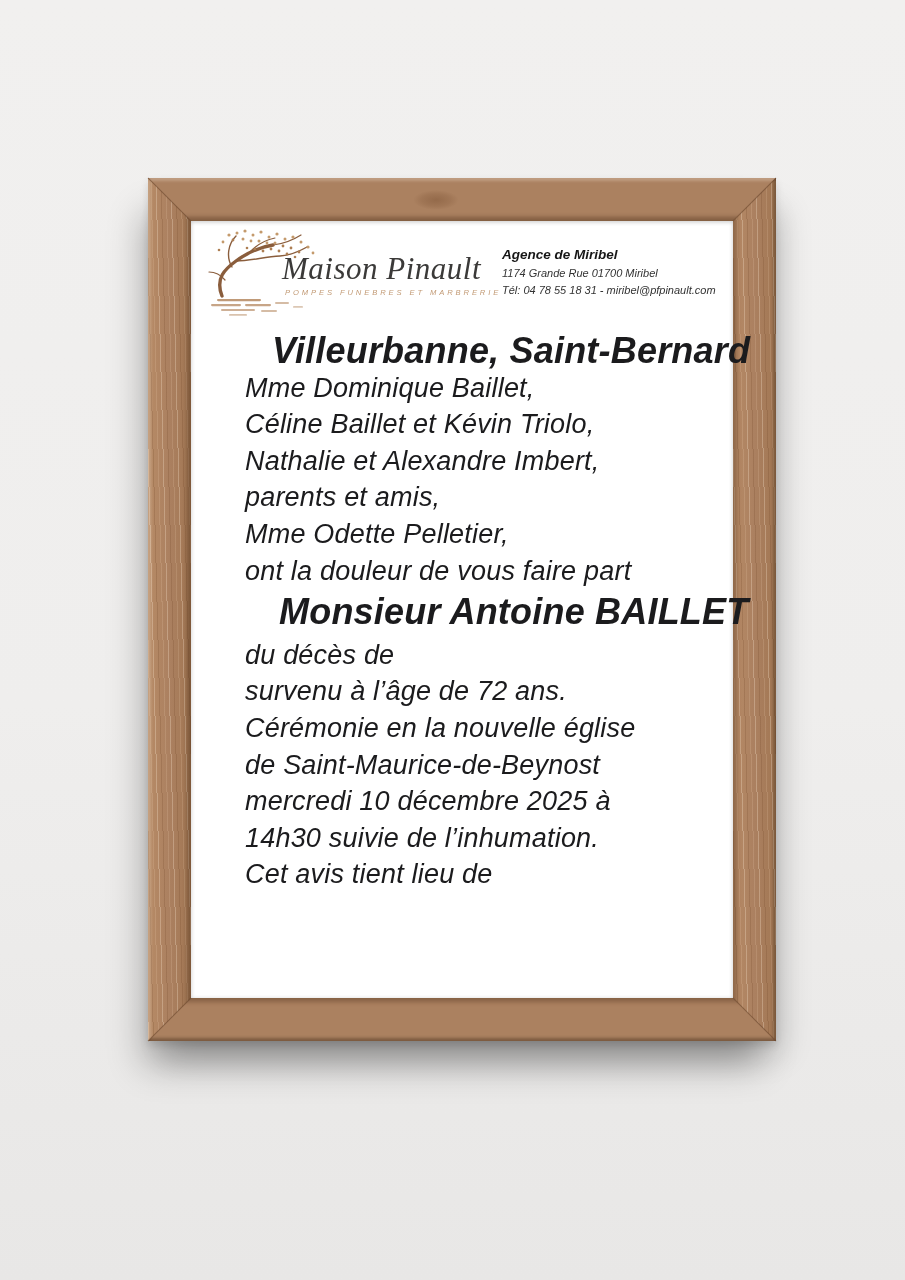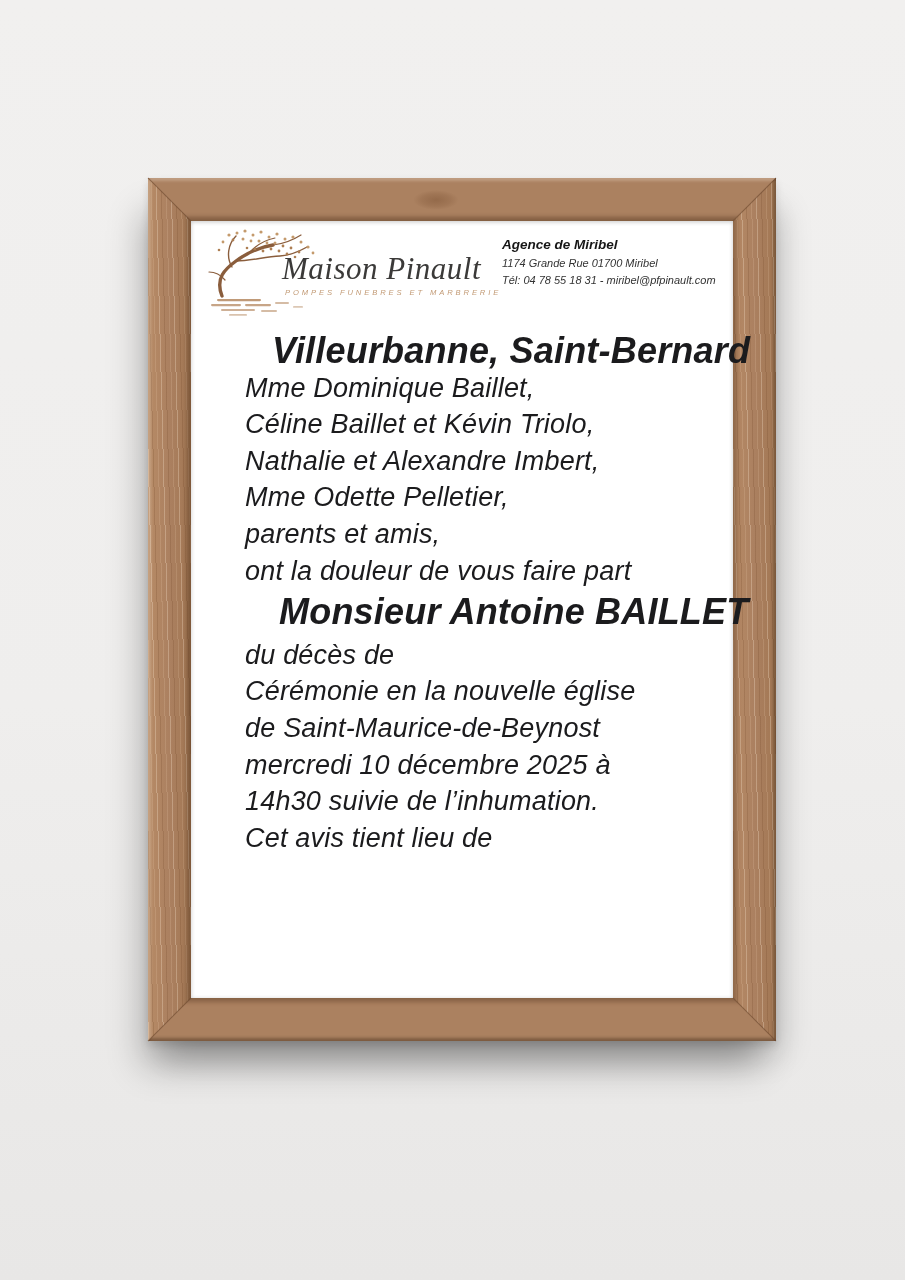--- a/index.html
+++ b/index.html
@@ -87,21 +87,21 @@
   .tree{position:absolute;left:12px;top:5px;}
   .brand-name{
     position:absolute;left:91px;top:30px;
     font-family:"Liberation Serif", serif;
     font-size:31px;color:#3b3a39;letter-spacing:0.5px;white-space:nowrap;
   }
   .brand-tagline{
     position:absolute;left:94px;top:67px;
     font-size:7.6px;letter-spacing:2.9px;color:#c29a75;white-space:nowrap;text-align:right;
   }
-  .agency{position:absolute;left:311px;top:16px;width:215px;color:#2b2b2b;}
+  .agency{position:absolute;left:311px;top:26px;width:215px;color:#2b2b2b;}
   .agency-title{font-size:13.5px;font-weight:bold;color:#161616;margin-bottom:5px;}
   .agency-line{font-size:11px;color:#333;margin-bottom:5px;white-space:nowrap;}
   
   .notice{
     margin:12px 24px 0 54px;
     color:#1b1b1d;
     font-size:27px;
     line-height:36.6px;
     letter-spacing:0.2px;
   }
@@ -192,25 +192,26 @@
           <div class="agency-line">1174 Grande Rue 01700 Miribel</div>
           <div class="agency-line">Tél: 04 78 55 18 31  - miribel@pfpinault.com</div>
         </div>
       </div>
 
       <div class="notice">
         <div class="line line-bold indent-title">Villeurbanne, Saint-Bernard</div>
         <div class="line">Mme Dominique Baillet,</div>
         <div class="line">Céline Baillet et Kévin Triolo,</div>
         <div class="line">Nathalie et Alexandre Imbert,</div>
+        <div class="line">parents et amis,</div>
         <div class="line">Mme Odette Pelletier,</div>
-        <div class="line">parents et amis,</div>
         <div class="line">ont la douleur de vous faire part</div>
         <div class="line line-bold indent-name">Monsieur Antoine BAILLET</div>
         <div class="line">du décès de</div>
+        <div class="line">survenu à l’âge de 72 ans.</div>
         <div class="line">Cérémonie en la nouvelle église</div>
         <div class="line">de Saint-Maurice-de-Beynost</div>
         <div class="line">mercredi 10 décembre 2025 à</div>
         <div class="line">14h30 suivie de l’inhumation.</div>
         <div class="line">Cet avis tient lieu de</div>
       </div>
 
     </div>
   </div>
 </div>

